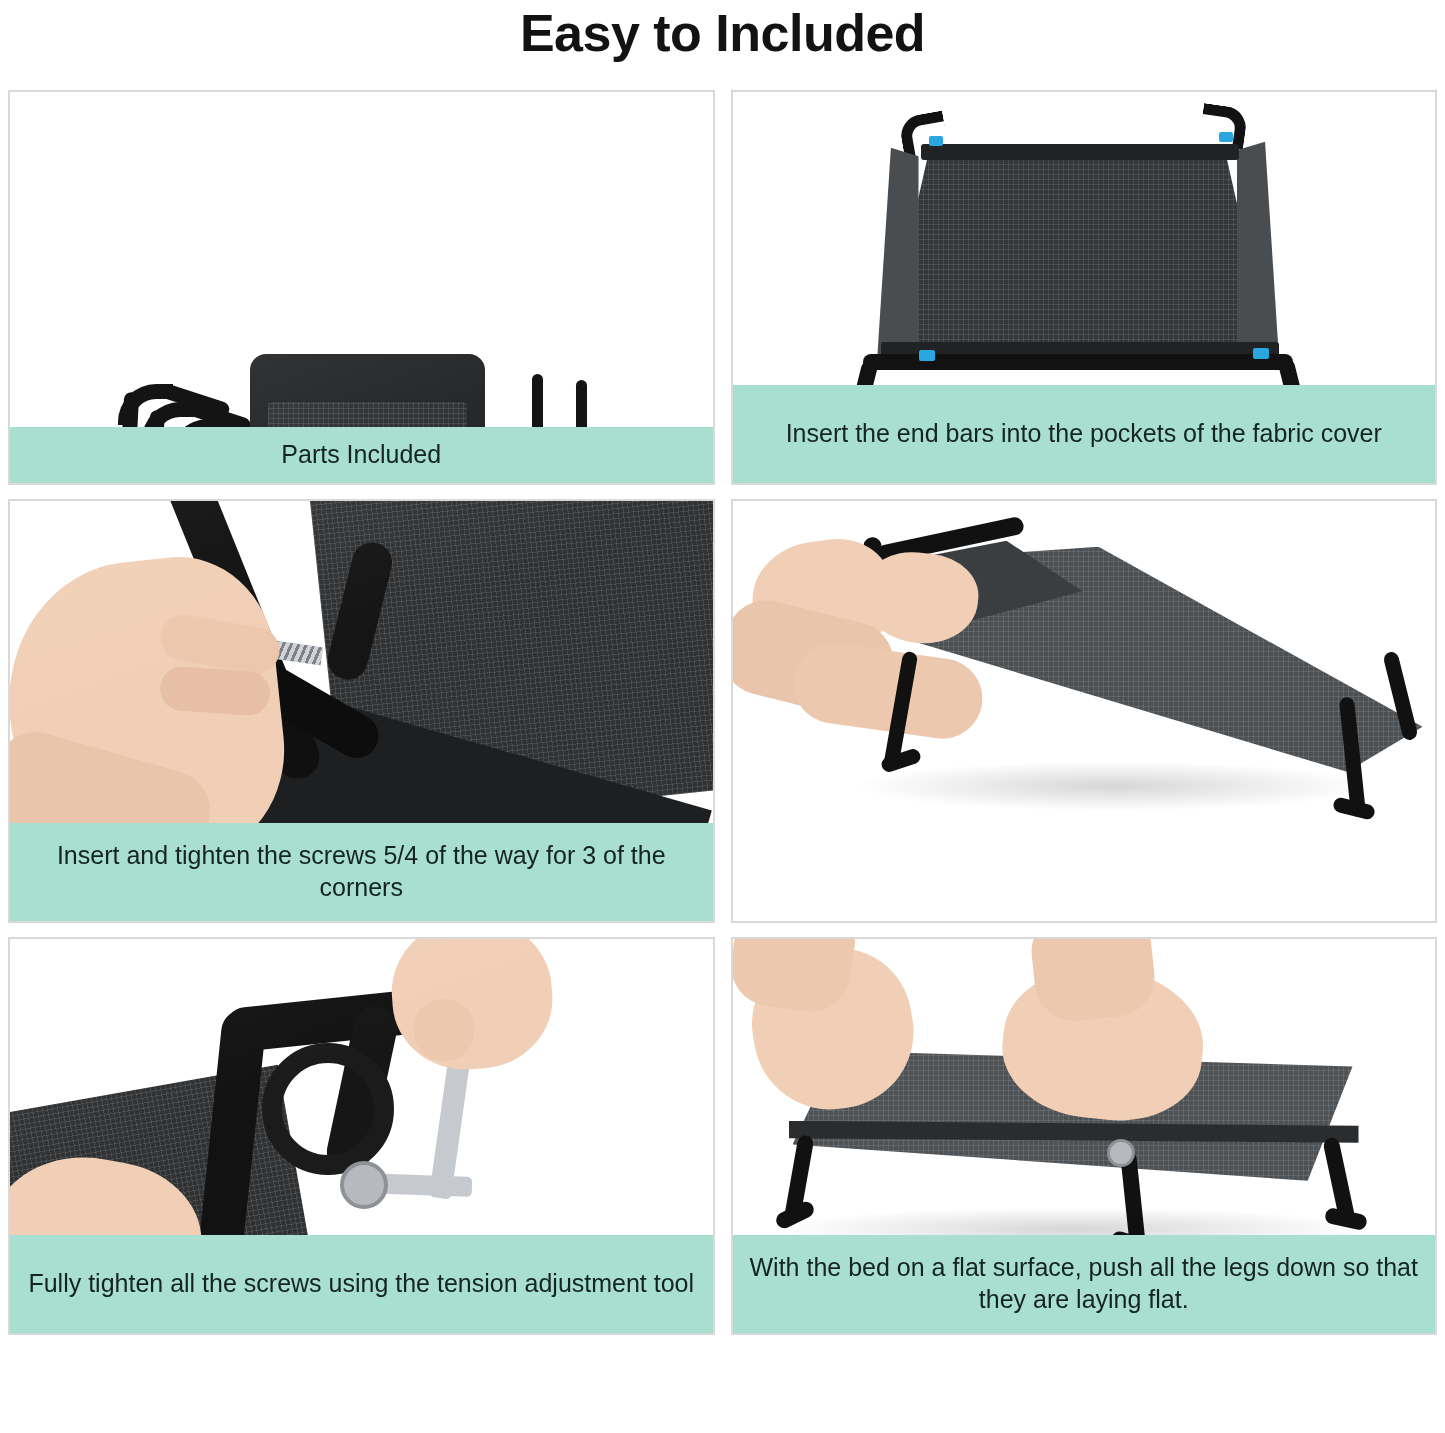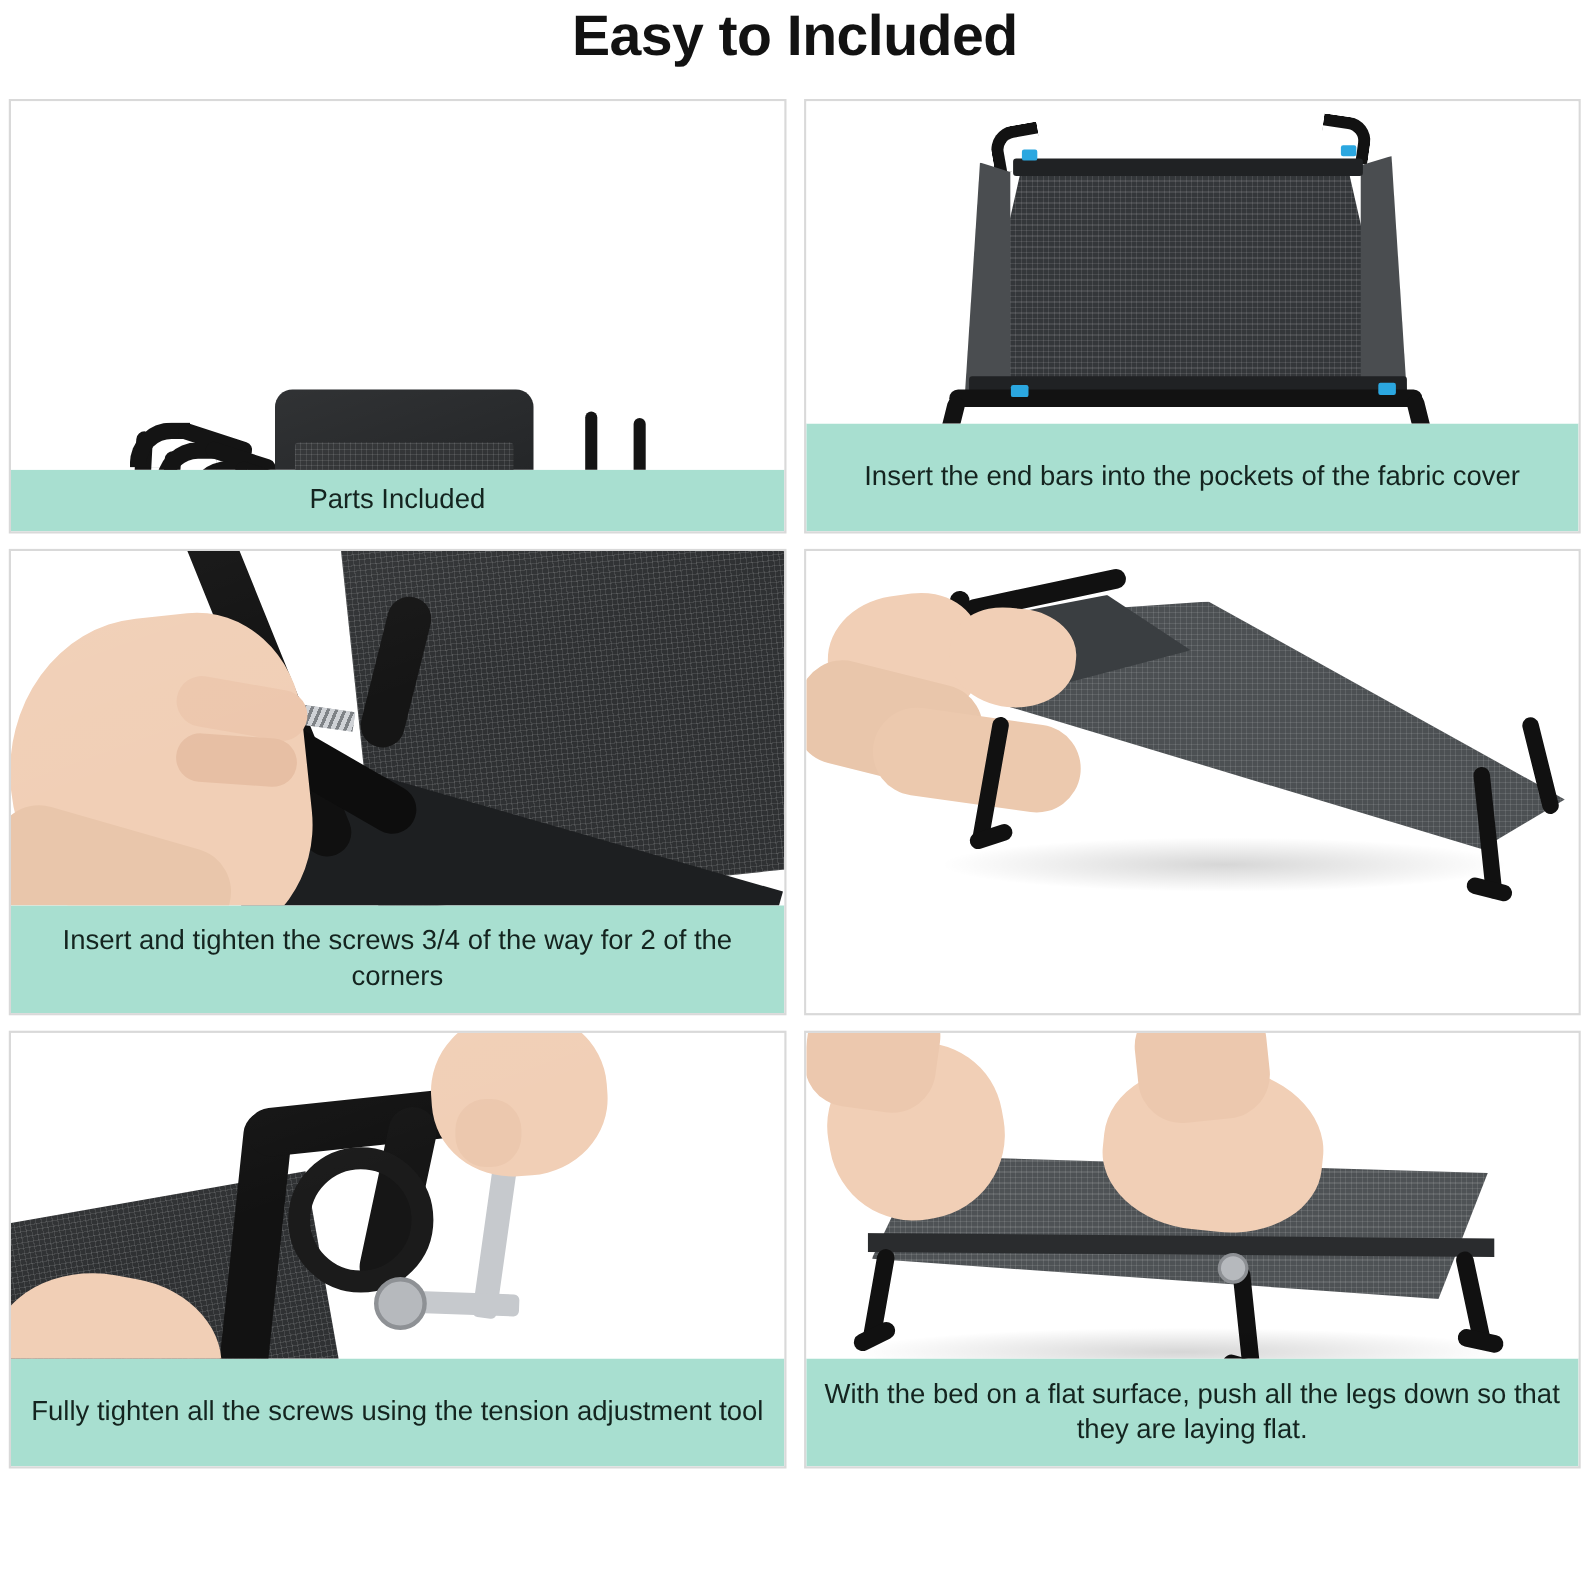--- a/index.html
+++ b/index.html
@@ -232,21 +232,21 @@
           <div style="position:absolute; inset:0; background:repeating-linear-gradient(105deg,#7e8286 0 3px,#cfd2d6 3px 7px);"></div>
         </div>
 
         <div style="position:absolute; left:0px; top:60px; width:270px; height:300px; background:#f1cfb6; border-radius:55% 40% 42% 60%; transform:rotate(-6deg);"></div>
         <div style="position:absolute; left:150px; top:120px; width:120px; height:46px; background:#edc7ad; border-radius:26px; transform:rotate(10deg);"></div>
         <div style="position:absolute; left:150px; top:168px; width:110px; height:44px; background:#e7bfa4; border-radius:24px; transform:rotate(4deg);"></div>
         <div style="position:absolute; left:-20px; top:250px; width:220px; height:100px; background:#e9c6ab; border-radius:40px; transform:rotate(16deg);"></div>
 
         <div class="sheen"></div>
       </div>
-      <div class="caption tall">Insert and tighten the screws 3/4 of the way for 2 of the corners</div>
+      <div class="caption tall">Insert and tighten the screws 5/4 of the way for 3 of the corners</div>
     </div>
 
     <div class="cell">
       <div class="art">
 
         <div style="position:absolute; left:150px; top:46px; width:540px; height:250px; background:#4c5053;
                     clip-path: polygon(0% 6%, 40% 0%, 100% 72%, 86% 90%, 6% 38%);">
           <div class="mesh" style="inset:0; background-color:transparent;"></div>
         </div>
         <div style="position:absolute; left:150px; top:40px; width:200px; height:120px; background:#3a3e41;

